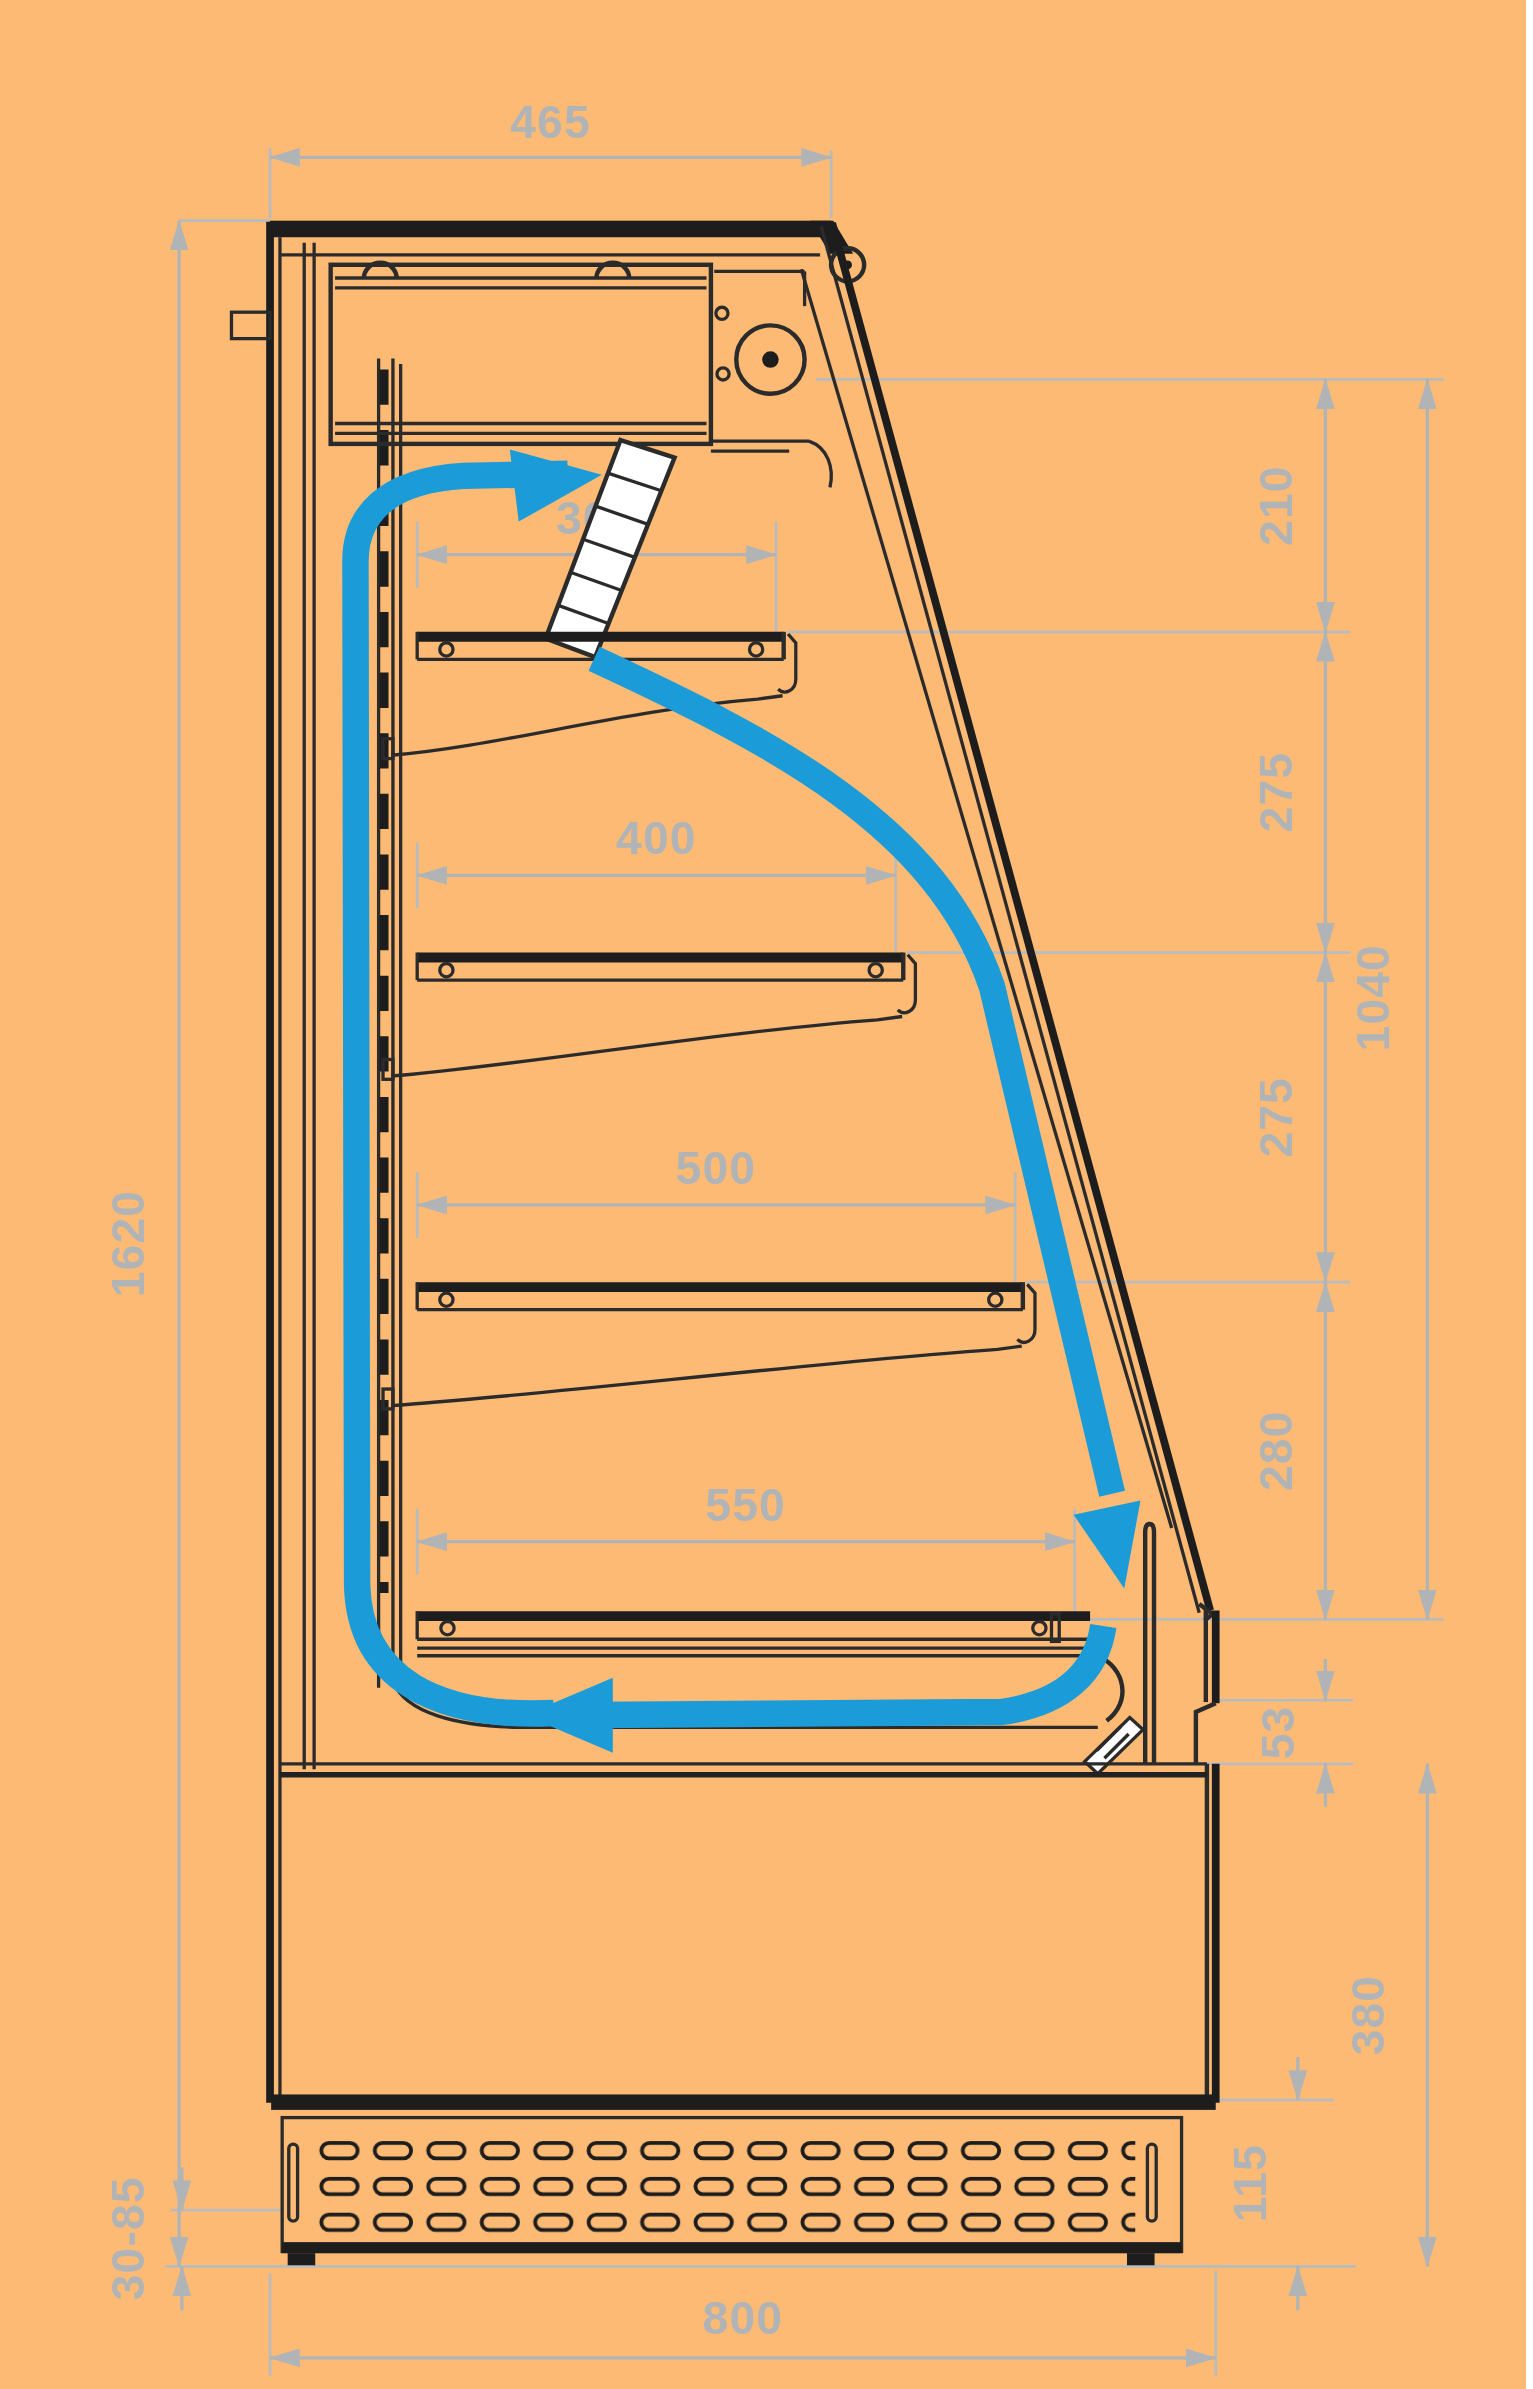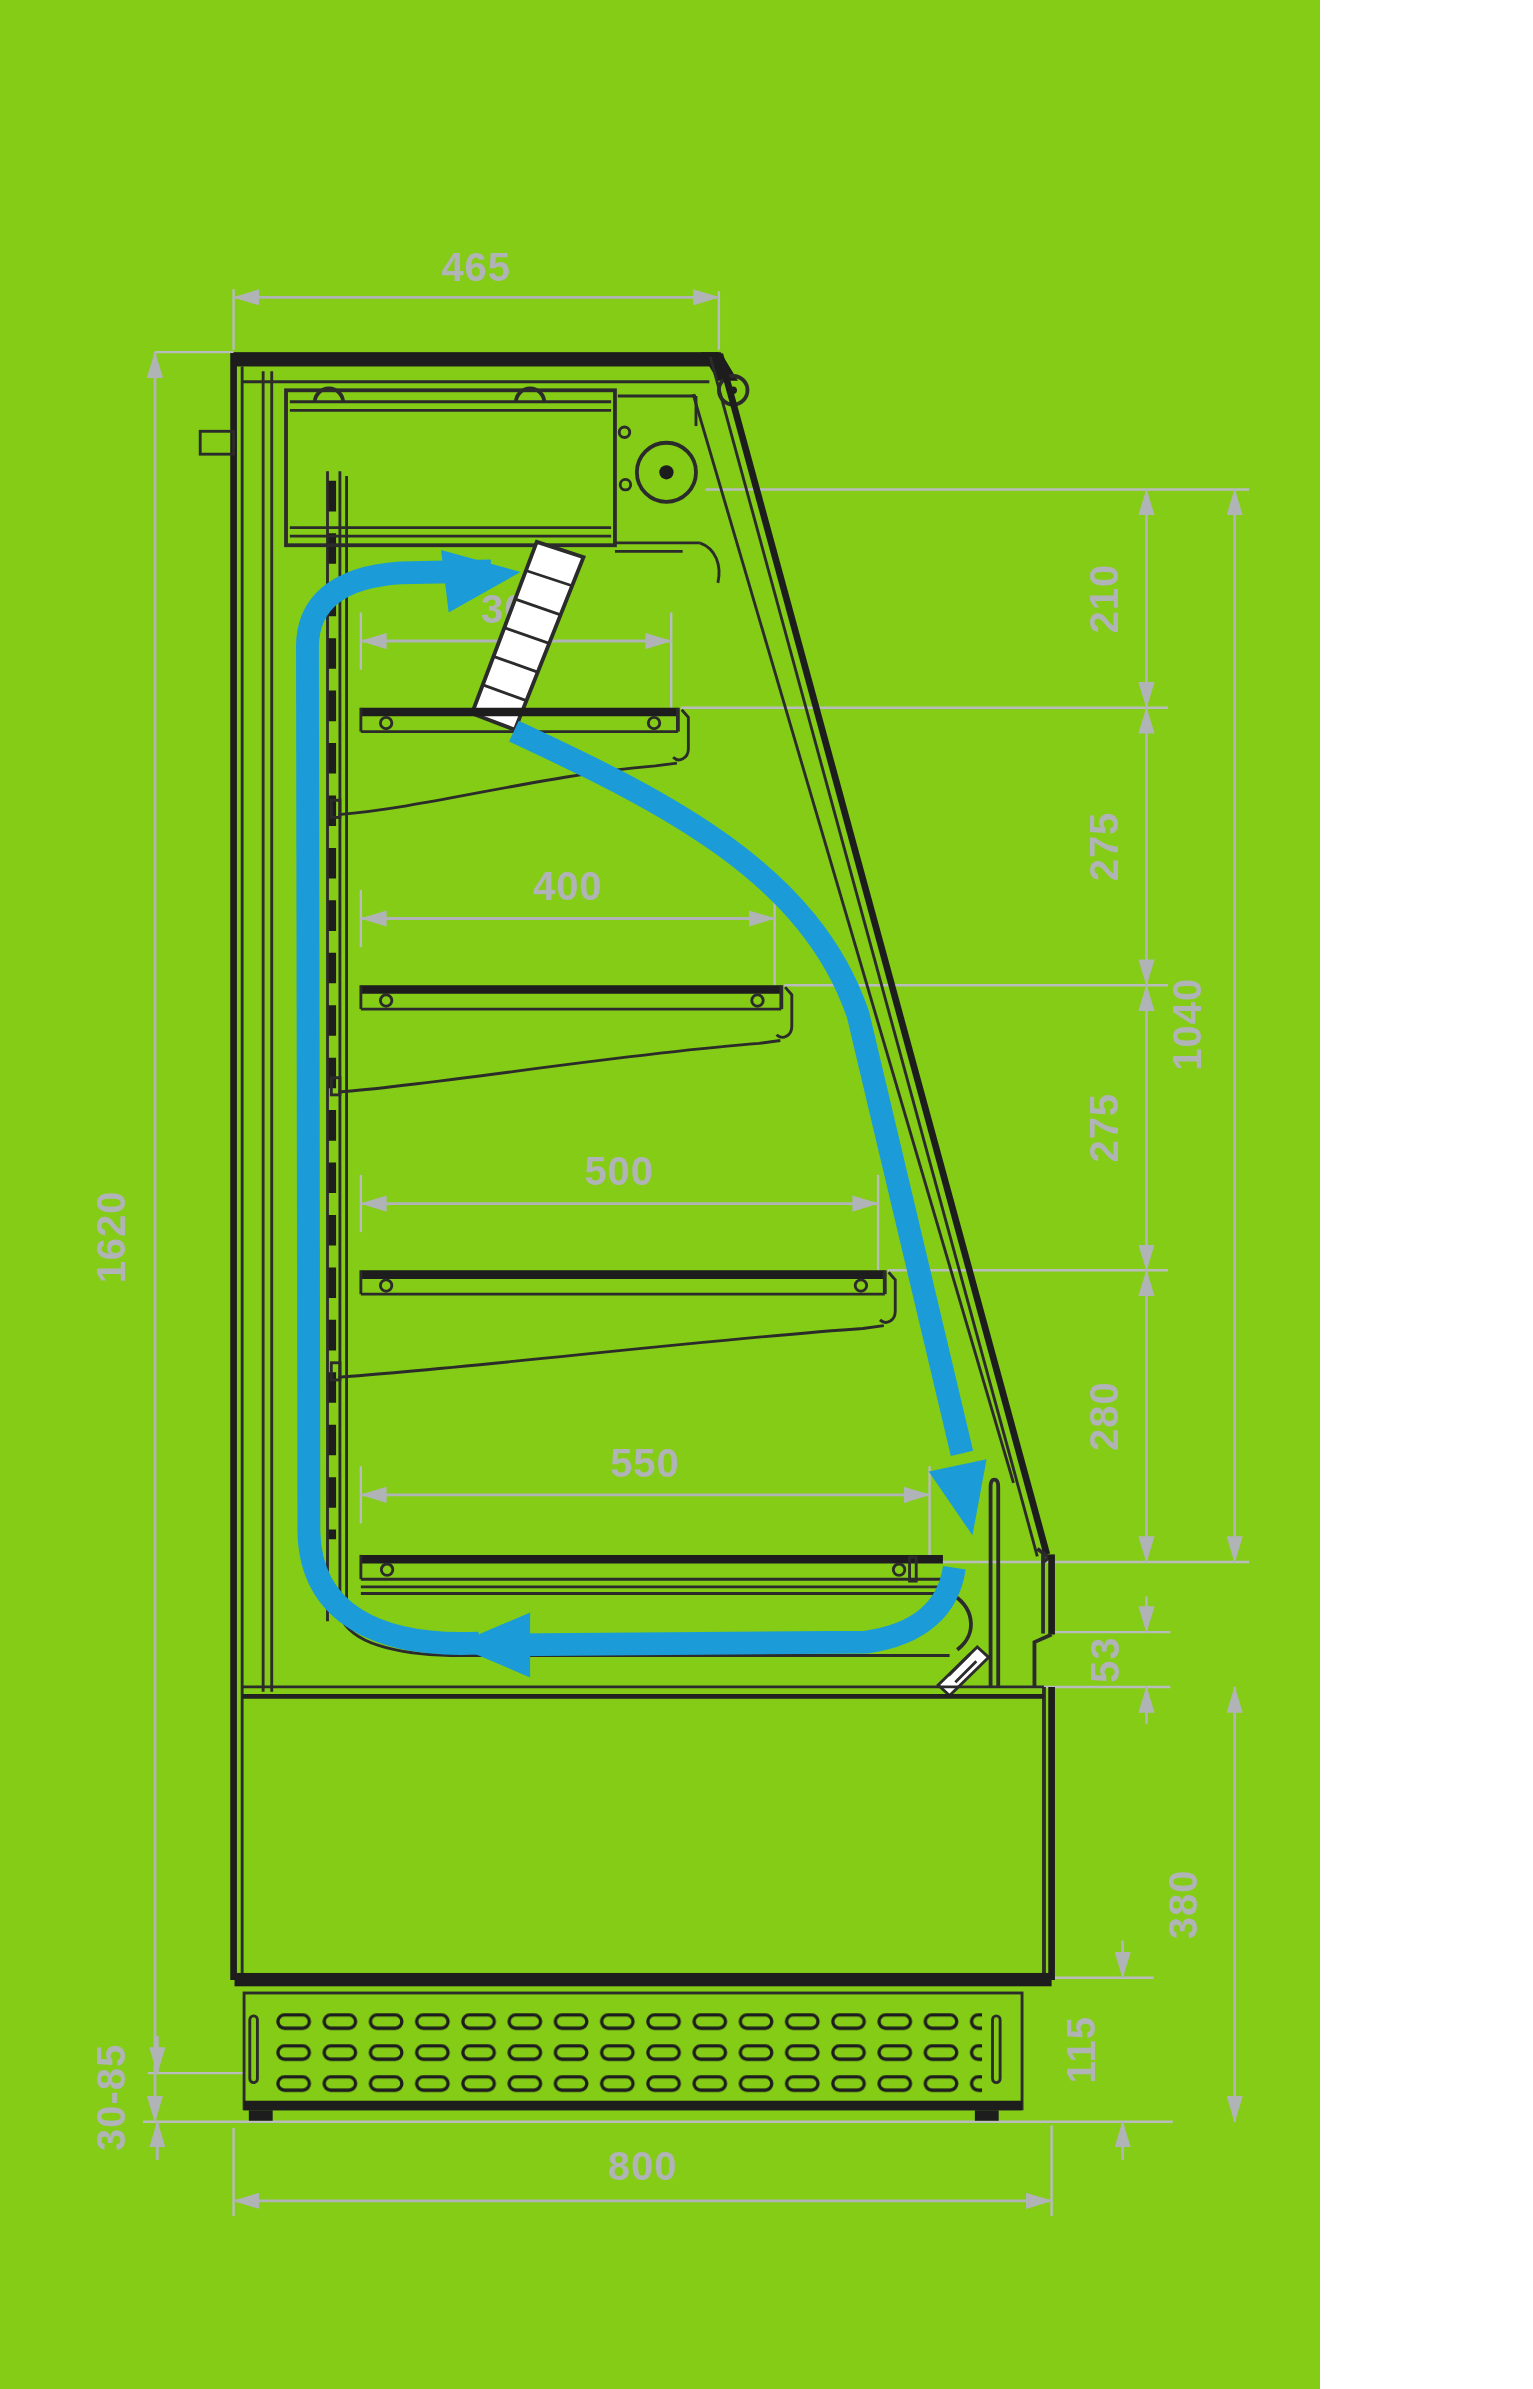--- a/index.html
+++ b/index.html
@@ -1,16 +1,16 @@
 <!DOCTYPE html>
 <html style="font-size:8.9px"><head>
 <meta charset="utf-8">
 <style>
   html,body{margin:0;padding:0;background:#ffffff;}
-  #stage{width:1320px;height:2389px;position:relative;background:#84cc16;overflow:hidden;}
+  #stage{width:1526px;height:2389px;position:relative;background:#fdba74;overflow:hidden;}
   svg{display:block;width:100%;height:100%;}
   .dim-text{font-family:"Liberation Sans","DejaVu Sans",sans-serif;font-weight:bold;font-size:84px;fill:#b0b4b6;letter-spacing:2px;}
   .dim-line{stroke:#b0b4b6;stroke-width:6;fill:none;}
   .ext-line{stroke:#b9bcbd;stroke-width:5;fill:none;}
   .blk6{stroke:#2b2b2b;stroke-width:6;fill:none;}
   .blk8{stroke:#2b2b2b;stroke-width:8;fill:none;}
   .blk10{stroke:#222222;stroke-width:10;fill:none;}
   .blk14{stroke:#1d1d1d;stroke-width:14;fill:none;}
   .blk18{stroke:#1d1d1d;stroke-width:18;fill:none;}
   .fillblk{fill:#1d1d1d;stroke:none;}

